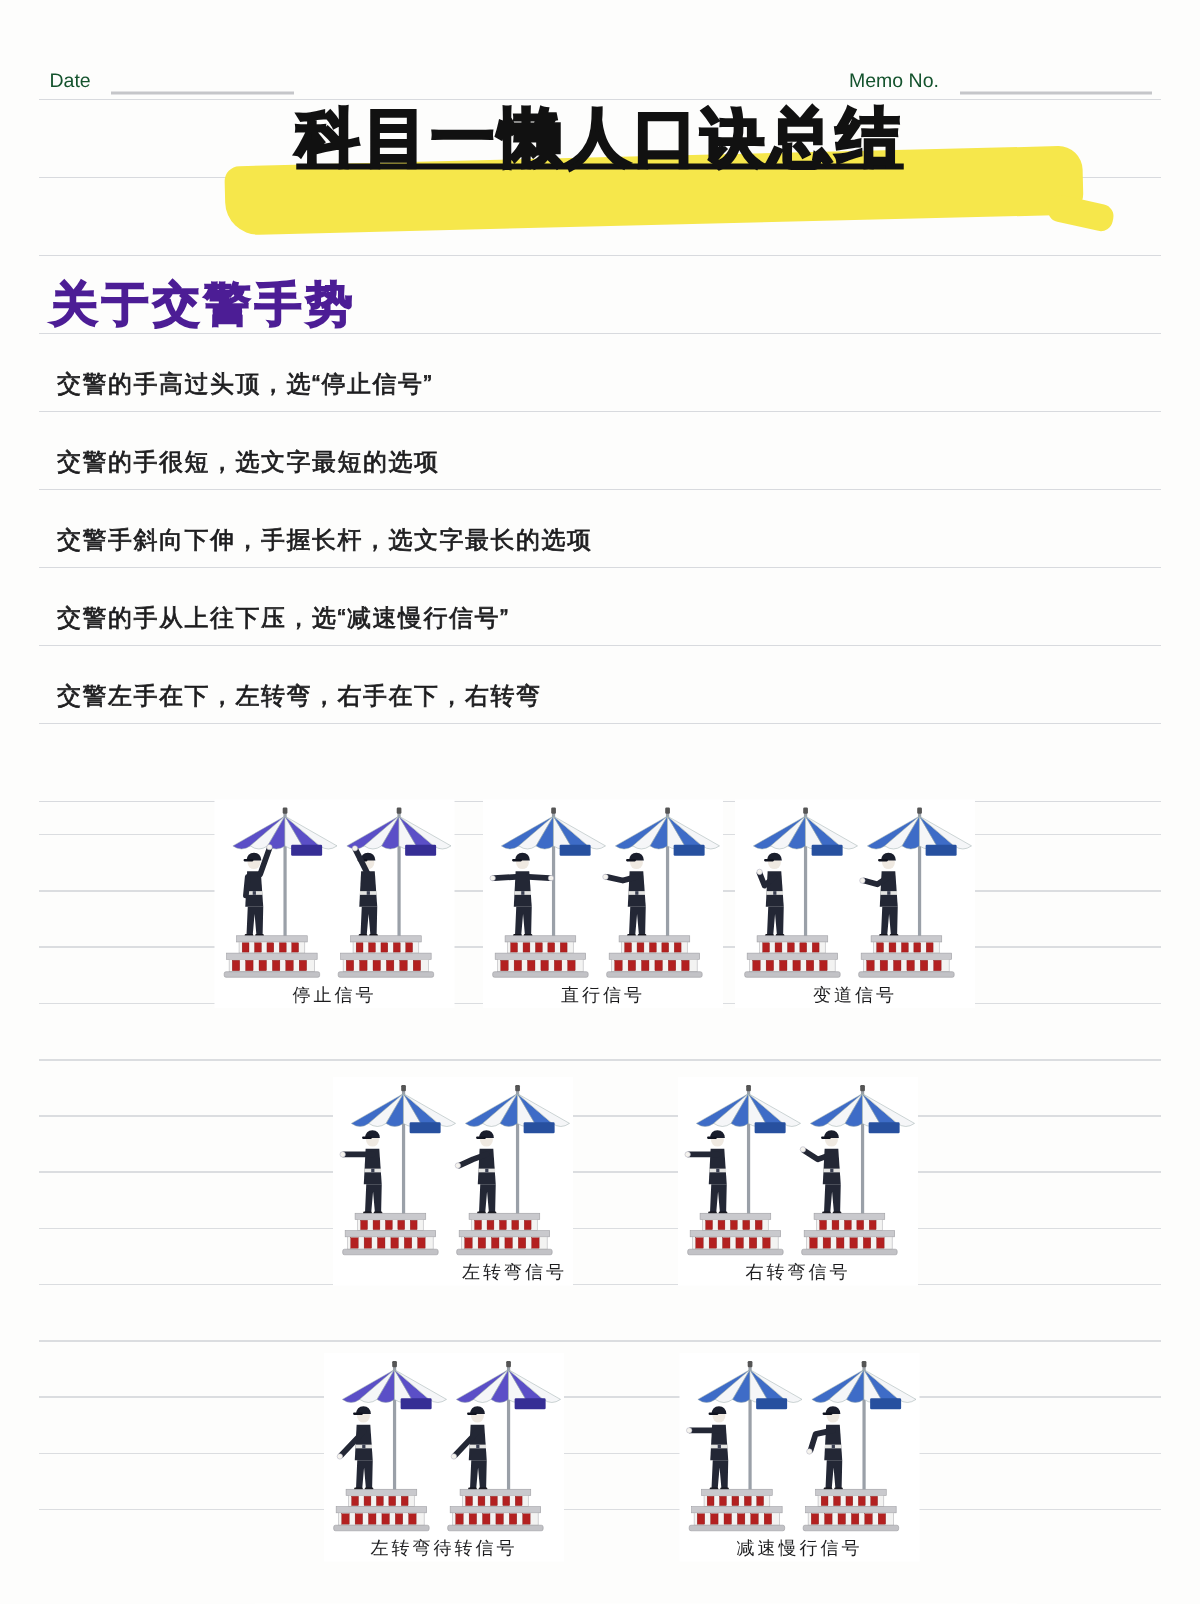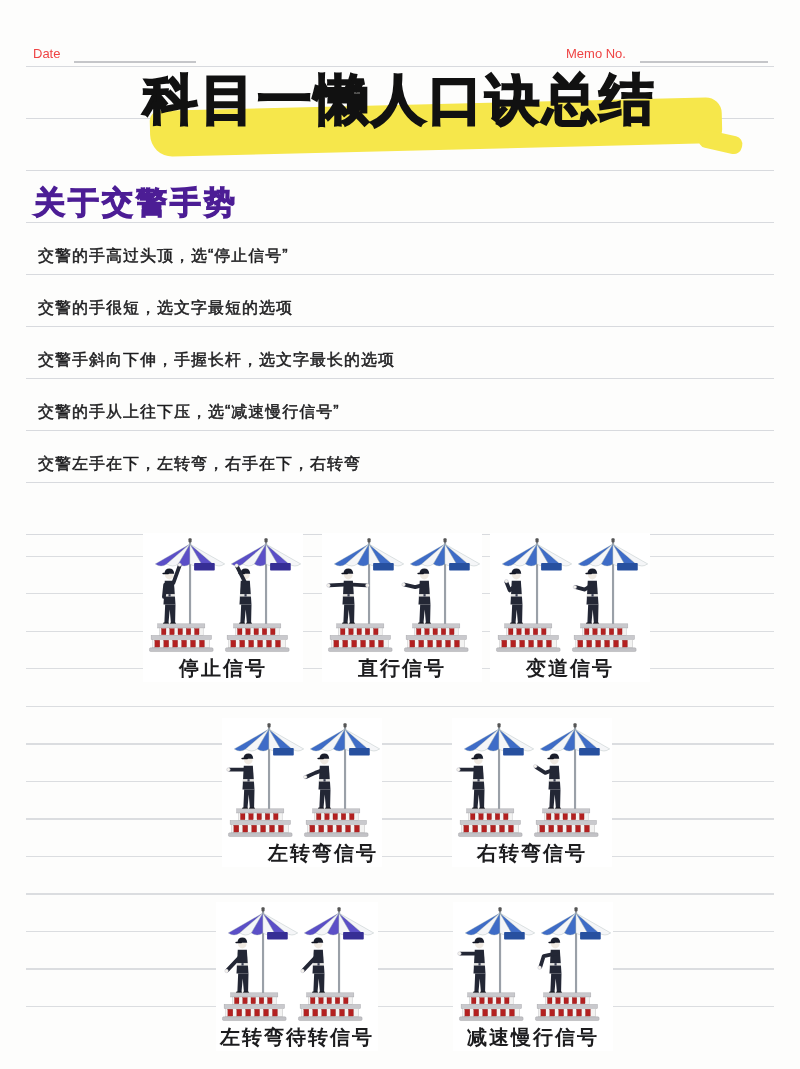--- a/index.html
+++ b/index.html
@@ -8,51 +8,51 @@
   .page{position:relative;width:800px;height:1069px;background:#fdfdfc;}
 
   
   .rules{position:absolute;left:26px;right:26px;pointer-events:none;}
   .rules-a{top:66px;height:470px;
     background:repeating-linear-gradient(to bottom,#d8dade 0,#d8dade 1px,transparent 1px,transparent 52px);}
   .rules-b{top:556px;height:452px;
     background:repeating-linear-gradient(to bottom,#dbdde0 0,#dbdde0 1px,transparent 1px,transparent 37.5px);}
 
   
-  .memo-head{position:absolute;top:46px;left:0;width:756px;height:20px;color:#ef4444;font-size:13px;}
+  .memo-head{position:absolute;top:46px;left:0;width:756px;height:20px;color:#14532d;font-size:13px;}
   .date-label{position:absolute;left:33px;top:0;}
   .date-line{position:absolute;left:74px;top:15px;width:122px;height:2px;background:#c5c6c9;}
   .memo-label{position:absolute;left:566px;top:0;}
   .memo-line{position:absolute;left:640px;top:15px;width:128px;height:2px;background:#c5c6c9;}
 
   
   .title-wrap{position:absolute;top:64px;left:0;width:800px;height:96px;}
   .highlight{position:absolute;left:150px;top:40px;width:572px;height:46px;
              border-radius:10px 16px 14px 22px;transform:rotate(-1.4deg);z-index:1;}
   .highlight::after{content:"";position:absolute;right:-20px;bottom:-8px;width:44px;height:18px;
              background:inherit;border-radius:8px;transform:rotate(14deg);}
   h1.title{position:absolute;left:50%;top:0;transform:translateX(-50%);margin:0;z-index:2;
-           white-space:nowrap;font-size:54px;font-weight:900;color:#111;
-           -webkit-text-stroke:2.2px #111;letter-spacing:3px;}
+           white-space:nowrap;font-size:42px;font-weight:900;color:#111;
+           -webkit-text-stroke:2.2px #111;letter-spacing:3px;text-decoration:underline;}
 
   
   h2.section{position:absolute;left:34px;top:182px;margin:0;font-size:31px;font-weight:900;
              -webkit-text-stroke:1.2px currentColor;letter-spacing:3px;z-index:2;}
 
   
   .mnemonics{position:absolute;left:38px;top:222px;width:740px;z-index:2;}
   .mnemonic{height:52px;display:flex;align-items:flex-end;padding-bottom:7px;box-sizing:border-box;
             font-size:16px;color:#1d1d1f;-webkit-text-stroke:0.5px #1d1d1f;letter-spacing:1px;
             white-space:nowrap;}
 
   
   .signal-group{position:absolute;background:#fff;padding:2px 4px 0 4px;z-index:3;text-align:center;}
   .fig-pair{display:flex;}
   .fig-pair svg{display:block;margin:0 -5px;}
-  .signal-label{font-size:20px;font-weight:700;color:#1c1c1e;letter-spacing:2px;margin-top:1px;
+  .signal-label{font-size:12px;font-weight:400;color:#1c1c1e;letter-spacing:2px;margin-top:1px;
                 white-space:nowrap;}
 </style>
 </head>
 <body>
 
 <div class="page">
   <div class="rules rules-a"></div>
   <div class="rules rules-b"></div>
 
   <div class="memo-head">

